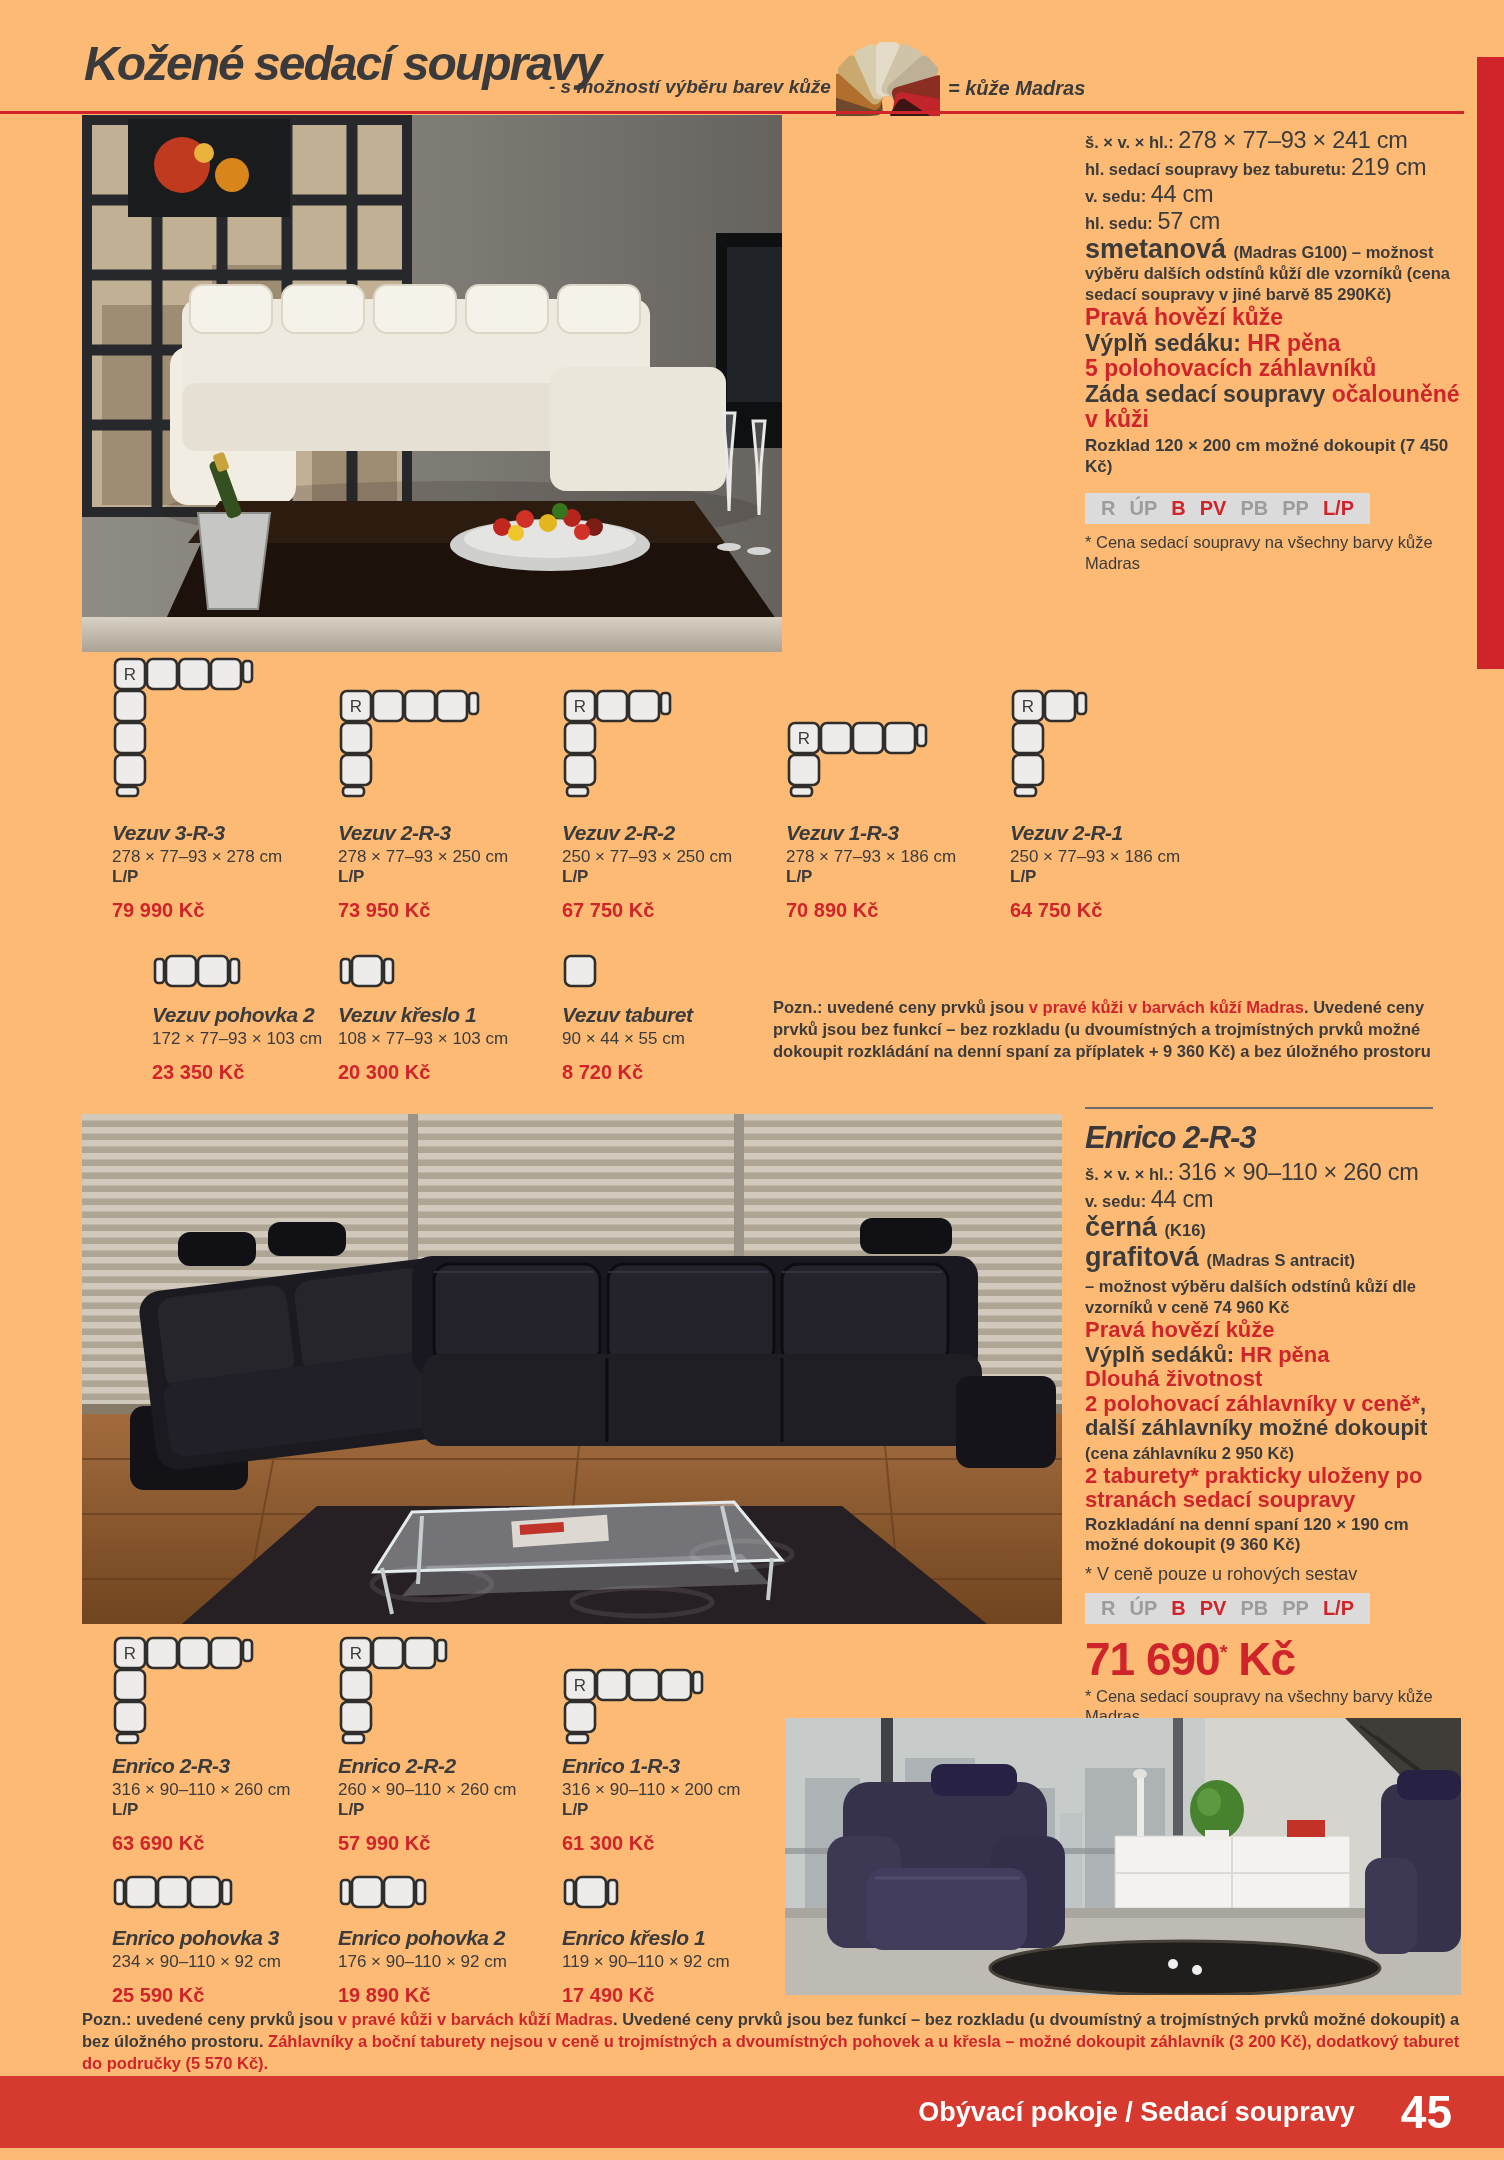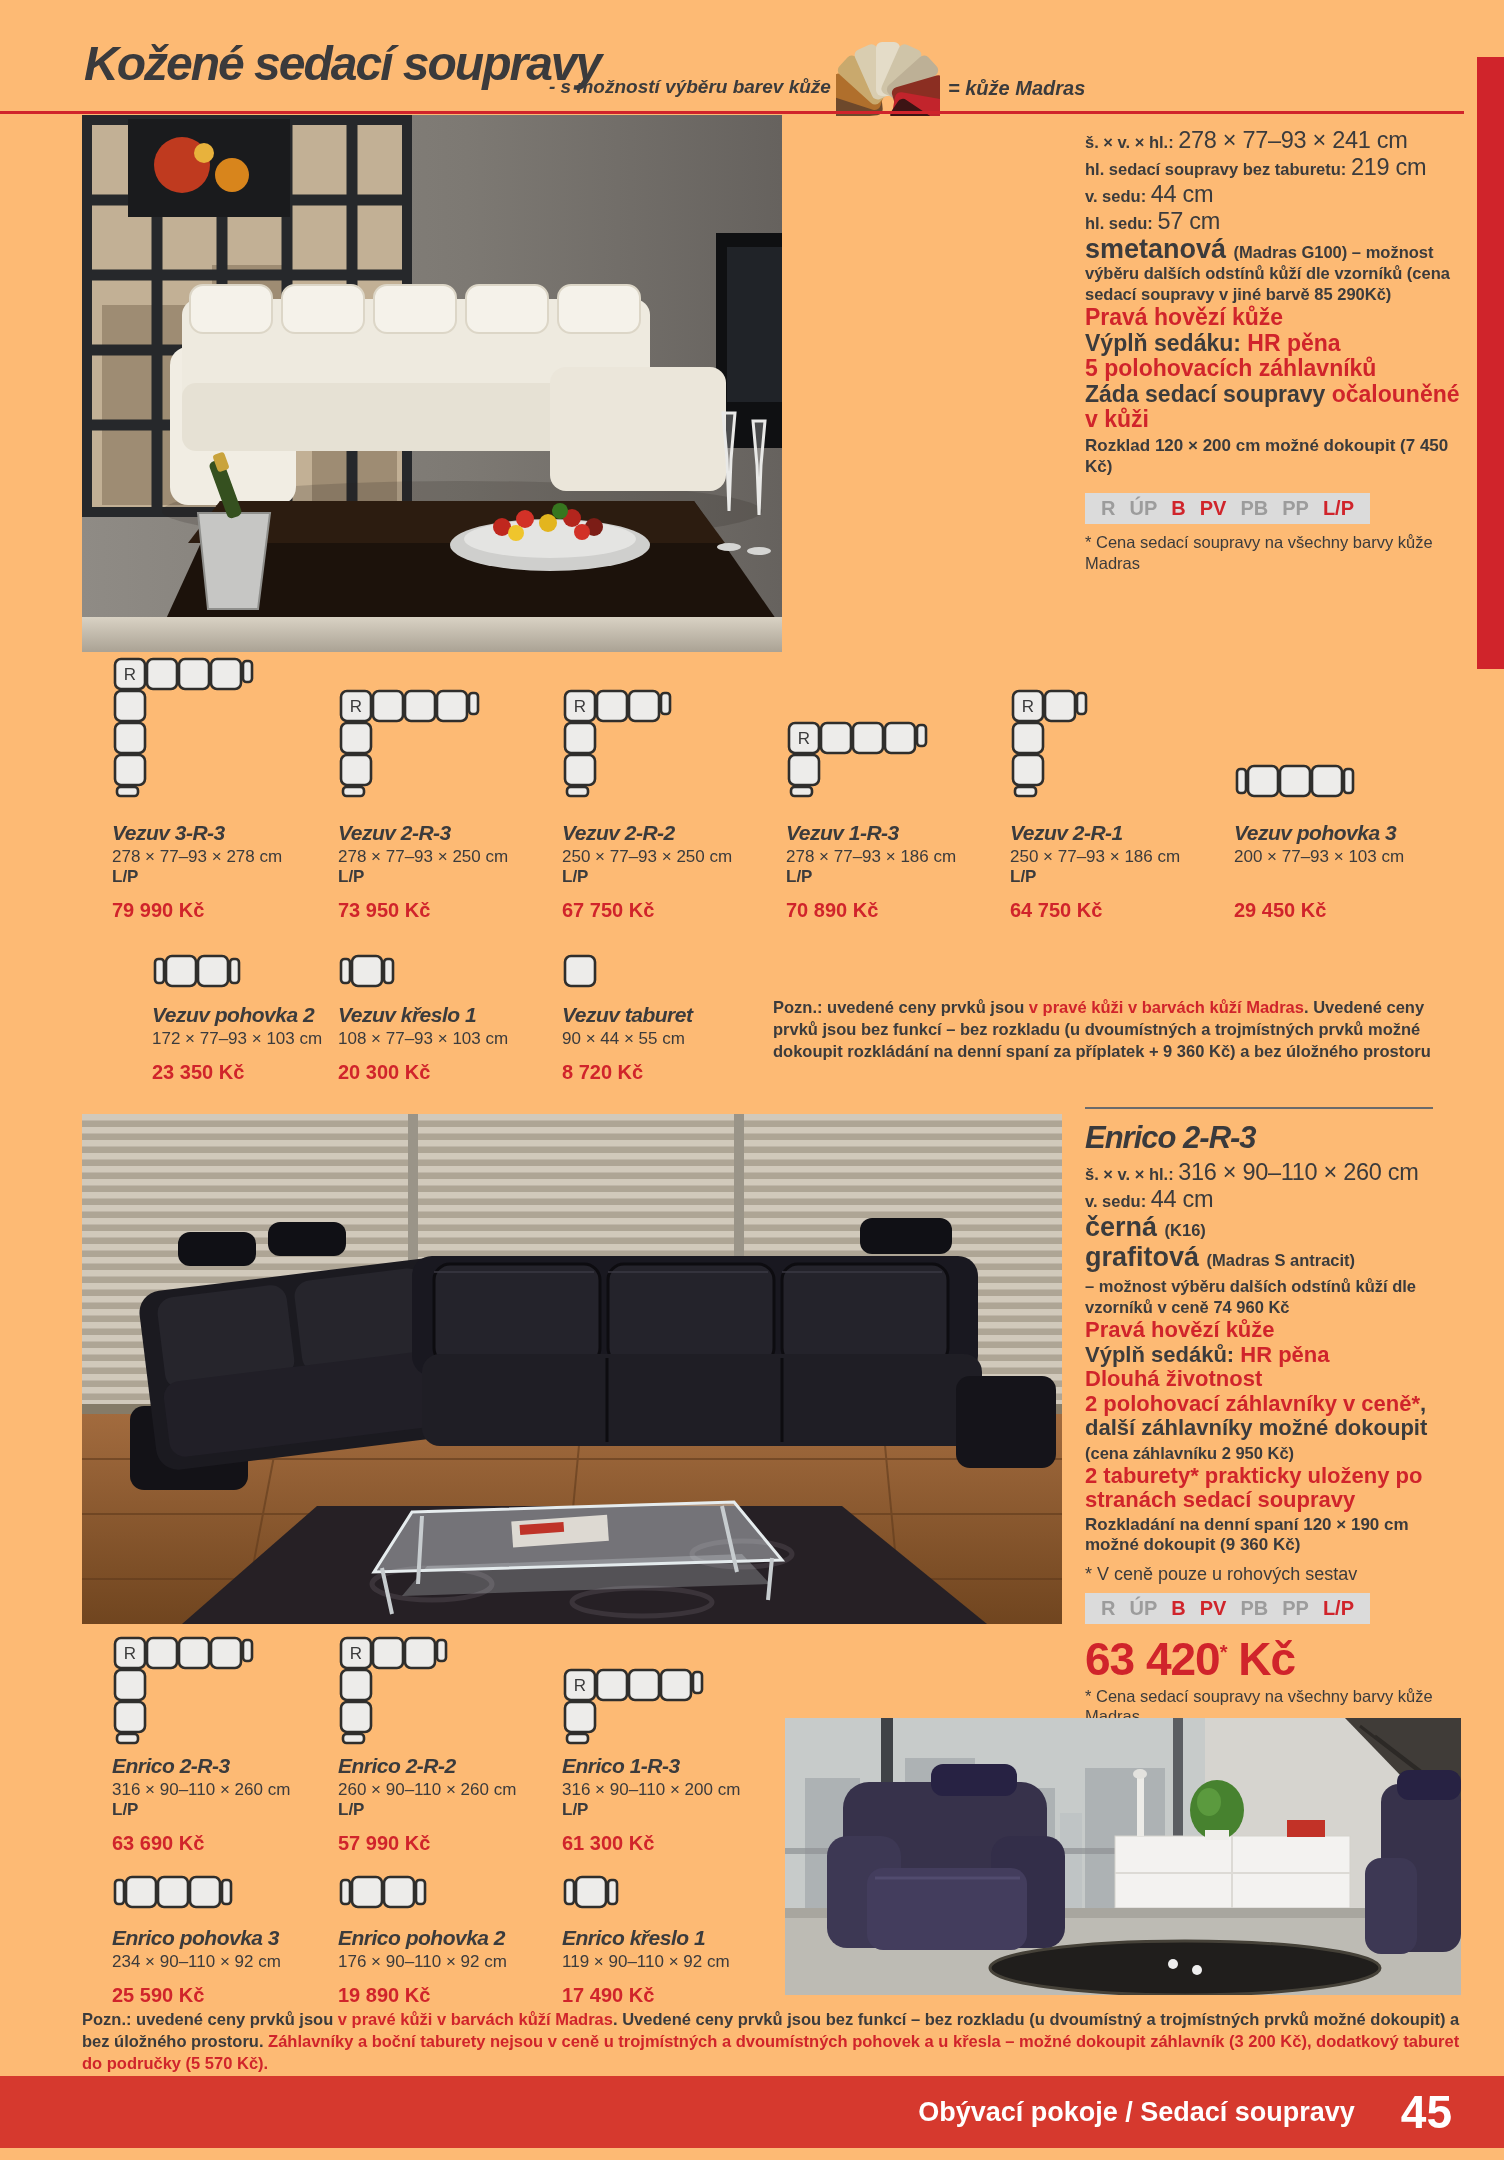--- a/index.html
+++ b/index.html
@@ -256,35 +256,20 @@
           <rect x="3" y="67" width="30" height="30" rx="6" fill="#edecea" stroke="#2f2e2c" stroke-width="2.6"></rect>
           <rect x="5" y="99" width="21" height="9" rx="3.5" fill="#edecea" stroke="#2f2e2c" stroke-width="2.6"></rect>
           <text x="18" y="24" text-anchor="middle" font-size="17" fill="#3b3b3c">R</text>
         </svg>
       </div>
     <div class="vname">Vezuv 2-R-1</div>
     <div class="vdims">250 × 77–93 × 186 cm</div>
     <div class="vlp">L/P</div>
     <div class="vprice">64 750 Kč</div>
   </div>
-  <div class="vcard" style="left:1234px;top:653px;">
-    <div class="vdiag" style="height:146px;margin-bottom:22px;">
-        <svg width="122" height="36" viewBox="0 0 122 36">
-          <rect x="3" y="6" width="9" height="24" rx="3.5" fill="#edecea" stroke="#2f2e2c" stroke-width="2.6"></rect>
-          <rect x="14" y="3" width="30" height="30" rx="6" fill="#edecea" stroke="#2f2e2c" stroke-width="2.6"></rect>
-          <rect x="46" y="3" width="30" height="30" rx="6" fill="#edecea" stroke="#2f2e2c" stroke-width="2.6"></rect>
-          <rect x="78" y="3" width="30" height="30" rx="6" fill="#edecea" stroke="#2f2e2c" stroke-width="2.6"></rect>
-          <rect x="110" y="6" width="9" height="24" rx="3.5" fill="#edecea" stroke="#2f2e2c" stroke-width="2.6"></rect>
-        </svg>
-      </div>
-    <div class="vname">Vezuv pohovka 3</div>
-    <div class="vdims">200 × 77–93 × 103 cm</div>
-    <div class="vlp"></div>
-    <div class="vprice">29 450 Kč</div>
-  </div>
 
   <div class="vcard" style="left:112px;top:945px;margin-left:40px;">
     <div class="vdiag" style="height:44px;margin-bottom:14px;">
         <svg width="90" height="36" viewBox="0 0 90 36">
           <rect x="3" y="6" width="9" height="24" rx="3.5" fill="#edecea" stroke="#2f2e2c" stroke-width="2.6"></rect>
           <rect x="14" y="3" width="30" height="30" rx="6" fill="#edecea" stroke="#2f2e2c" stroke-width="2.6"></rect>
           <rect x="46" y="3" width="30" height="30" rx="6" fill="#edecea" stroke="#2f2e2c" stroke-width="2.6"></rect>
           <rect x="78" y="6" width="9" height="24" rx="3.5" fill="#edecea" stroke="#2f2e2c" stroke-width="2.6"></rect>
         </svg>
       </div>
@@ -386,21 +371,21 @@
     <div class="ln ln-lg"><span class="seg red">Pravá hovězí kůže</span></div>
     <div class="ln ln-lg"><span class="seg">Výplň sedáků: </span><span class="seg red">HR pěna</span></div>
     <div class="ln ln-lg"><span class="seg red">Dlouhá životnost</span></div>
     <div class="ln ln-lg"><span class="seg red">2 polohovací záhlavníky v ceně*</span><span class="seg">,</span></div>
     <div class="ln ln-lg"><span class="seg">další záhlavníky možné dokoupit</span></div>
     <div class="ln ln-sm"><span class="seg lbl">(cena záhlavníku 2 950 Kč)</span></div>
     <div class="ln ln-lg"><span class="seg red">2 taburety* prakticky uloženy po stranách sedací soupravy</span></div>
     <div class="ln ln-sm"><span class="seg">Rozkladání na denní spaní 120 × 190 cm možné dokoupit (9 360 Kč)</span></div>
     <div class="note-ast">* V ceně pouze u rohových sestav</div>
     <div class="badges"><span class="seg off">R</span><span class="seg off">ÚP</span><span class="seg on">B</span><span class="seg on">PV</span><span class="seg off">PB</span><span class="seg off">PP</span><span class="seg on">L/P</span></div>
-    <div class="price"><span class="seg">63 420</span><span class="seg sup">*</span><span class="seg"> Kč</span></div>
+    <div class="price"><span class="seg">71 690</span><span class="seg sup">*</span><span class="seg"> Kč</span></div>
     <div class="pnote">* Cena sedací soupravy na všechny barvy kůže Madras</div>
   </section>
 
   <div class="vcard" style="left:112px;top:1628px;">
     <div class="vdiag" style="height:118px;margin-bottom:8px;">
         <svg width="143" height="111" viewBox="0 0 143 111">
           <rect x="3" y="3" width="30" height="30" rx="6" fill="#edecea" stroke="#2f2e2c" stroke-width="2.6"></rect>
           <rect x="35" y="3" width="30" height="30" rx="6" fill="#edecea" stroke="#2f2e2c" stroke-width="2.6"></rect>
           <rect x="67" y="3" width="30" height="30" rx="6" fill="#edecea" stroke="#2f2e2c" stroke-width="2.6"></rect>
           <rect x="99" y="3" width="30" height="30" rx="6" fill="#edecea" stroke="#2f2e2c" stroke-width="2.6"></rect>

